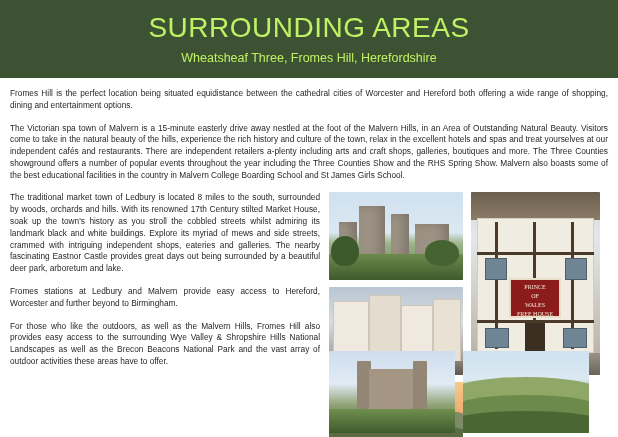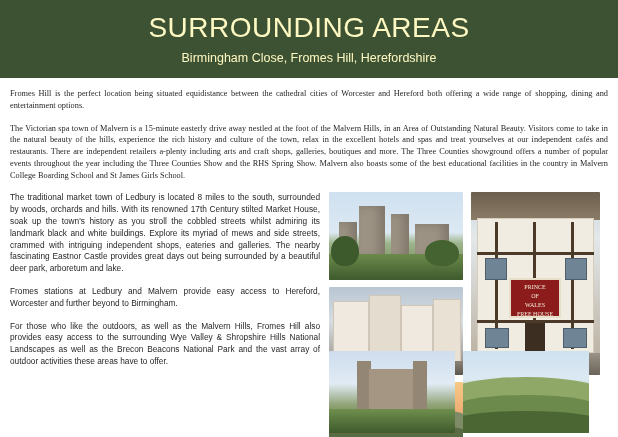--- a/index.html
+++ b/index.html
@@ -21,21 +21,21 @@
     box-sizing: border-box;
   }
   
   .banner {
     background: #3d5233;
     height: 78px;
     display: flex;
     flex-direction: column;
     align-items: center;
     justify-content: center;
-    color: #fef9c3;
+    color: #bef264;
   }
   .banner-title {
     font-size: 28px;
     letter-spacing: 0.5px;
     font-weight: 400;
     line-height: 1.1;
     text-align: center;
   }
   .banner-subtitle {
     margin-top: 8px;
@@ -50,21 +50,20 @@
   }
   p.para {
     margin: 0 0 11px 0;
     font-size: 8.3px;
     line-height: 1.42;
     text-align: justify;
     color: #231f20;
   }
   .top-block {
     width: 598px;
-    font-family: Liberation Serif, serif;
   }
   
   .lower {
     display: flex;
     gap: 9px;
     padding: 0 10px;
     box-sizing: border-box;
   }
   .text-col {
     width: 310px;
@@ -226,21 +225,21 @@
   .ph-valley .f2 { bottom: 10px; height: 28px; background: #6b8a4b; }
   .ph-valley .f3 { bottom: 0;    height: 22px; background: #4b6633; }
 </style>
 </head>
 <body>
 
 <div class="page">
 
   <div class="banner">
     <div class="banner-title">SURROUNDING AREAS</div>
-    <div class="banner-subtitle">Birmingham Close, Fromes Hill, Herefordshire</div>
+    <div class="banner-subtitle">Wheatsheaf Three, Fromes Hill, Herefordshire</div>
   </div>
 
   <div class="content">
     <div class="top-block">
       <p class="para">Fromes Hill is the perfect location being situated equidistance between the cathedral cities of Worcester and Hereford both offering a wide range of shopping, dining and entertainment options.</p>
       <p class="para">The Victorian spa town of Malvern is a 15-minute easterly drive away nestled at the foot of the Malvern Hills, in an Area of Outstanding Natural Beauty. Visitors come to take in the natural beauty of the hills, experience the rich history and culture of the town, relax in the excellent hotels and spas and treat yourselves at our independent cafés and restaurants. There are independent retailers a-plenty including arts and craft shops, galleries, boutiques and more. The Three Counties showground offers a number of popular events throughout the year including the Three Counties Show and the RHS Spring Show. Malvern also boasts some of the best educational facilities in the country in Malvern College Boarding School and St James Girls School.</p>
     </div>
   </div>
 
   <div class="lower">

